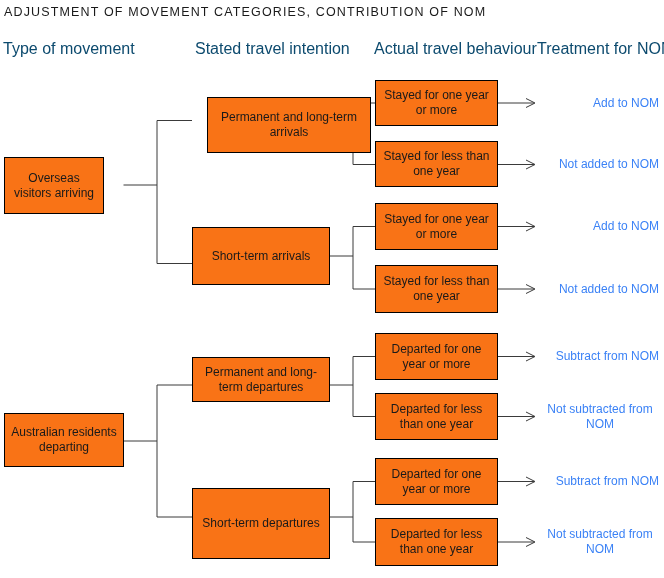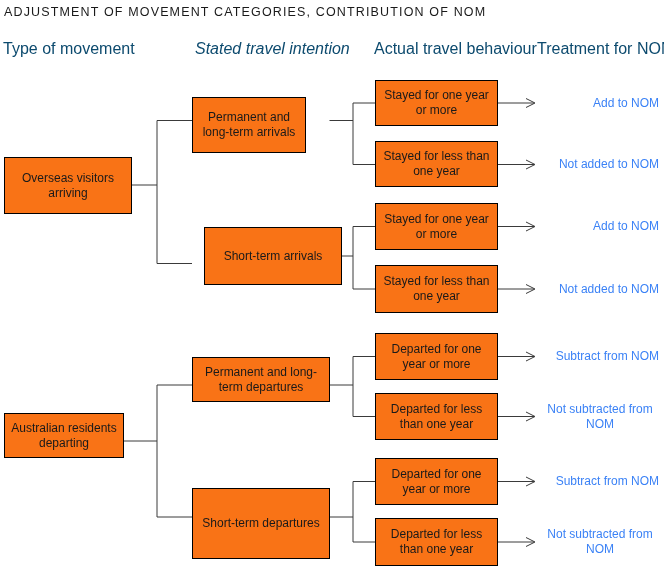--- a/index.html
+++ b/index.html
@@ -74,21 +74,21 @@
   }
 </style>
 </head>
 <body>
 
 <div id="chart-root">
 
   <div class="title">ADJUSTMENT OF MOVEMENT CATEGORIES, CONTRIBUTION OF NOM</div>
 
   <div class="col-head" style="left:3px; top:40px;">Type of movement</div>
-  <div class="col-head" style="left:195px; top:40px;font-style:italic;">Stated travel intention</div>
+  <div class="col-head" style="left:195px; top:40px;">Stated travel intention</div>
   <div class="col-head" style="left:374px; top:40px;">Actual travel behaviour</div>
   <div class="col-head" style="left:537px; top:40px;">Treatment for NOM</div>
 
   <svg class="edges" viewBox="0 0 664 578">
 
     <line x1="123.5" y1="185" x2="157" y2="185"></line>
     <line x1="157" y1="120.5" x2="157" y2="263.5"></line>
     <line x1="157" y1="120.5" x2="192" y2="120.5"></line>
     <line x1="157" y1="263.5" x2="192" y2="263.5"></line>
 
@@ -135,31 +135,31 @@
     <line x1="497.5" y1="416.5" x2="534" y2="416.5"></line>
     <path d="M526 412 L535 416.5 L526 421"></path>
 
     <line x1="497.5" y1="481.5" x2="534" y2="481.5"></line>
     <path d="M526 477 L535 481.5 L526 486"></path>
 
     <line x1="497.5" y1="542" x2="534" y2="542"></line>
     <path d="M526 537.5 L535 542 L526 546.5"></path>
   </svg>
 
-  <div class="node" style="left:4px; top:157px; width:128px; height:57px;">
+  <div class="node" style="left:4px; top:157px; width:100px; height:57px;">
     <span>Overseas visitors arriving</span>
   </div>
-  <div class="node" style="left:4px; top:413px; width:120px; height:45px;">
+  <div class="node" style="left:4px; top:413px; width:120px; height:54px;">
     <span>Australian residents departing</span>
   </div>
 
-  <div class="node" style="left:192px; top:97px; width:114px; height:56px;">
+  <div class="node" style="left:207px; top:97px; width:164px; height:56px;">
     <span>Permanent and long-term arrivals</span>
   </div>
-  <div class="node" style="left:204px; top:227px; width:138px; height:58px;">
+  <div class="node" style="left:192px; top:227px; width:138px; height:58px;">
     <span>Short-term arrivals</span>
   </div>
   <div class="node" style="left:192px; top:357px; width:138px; height:45px;">
     <span>Permanent and long-term departures</span>
   </div>
   <div class="node" style="left:192px; top:488px; width:138px; height:71px;">
     <span>Short-term departures</span>
   </div>
 
   <div class="node" style="left:375px; top:80px; width:123px; height:46px;">

